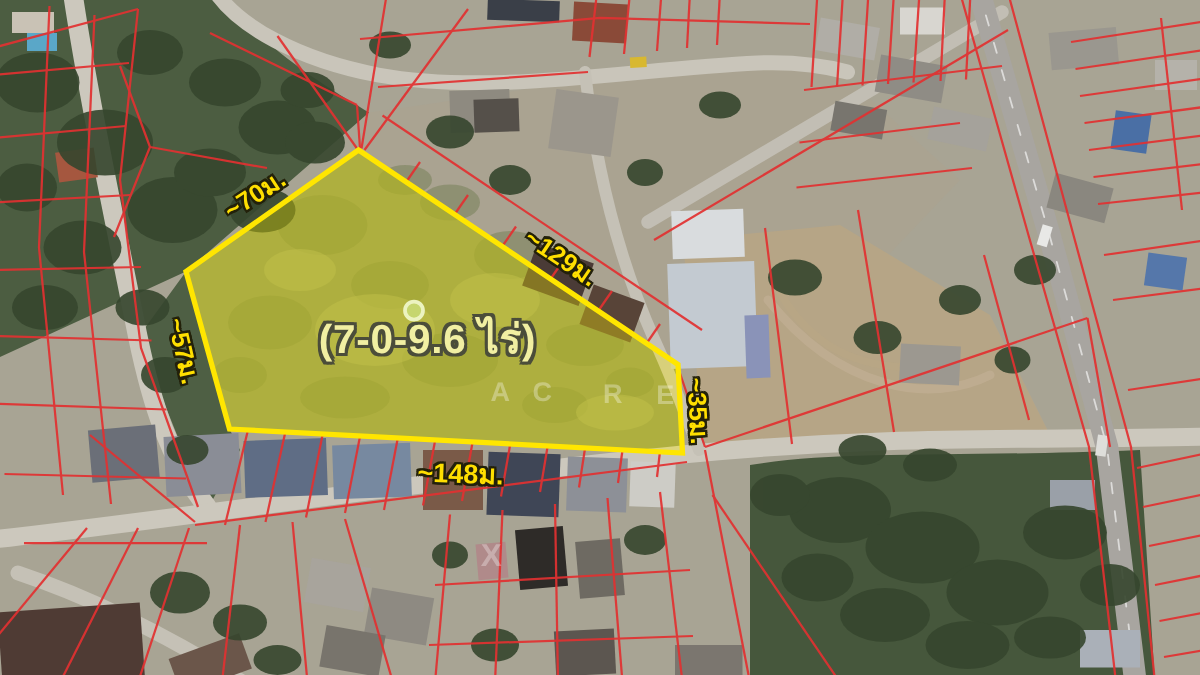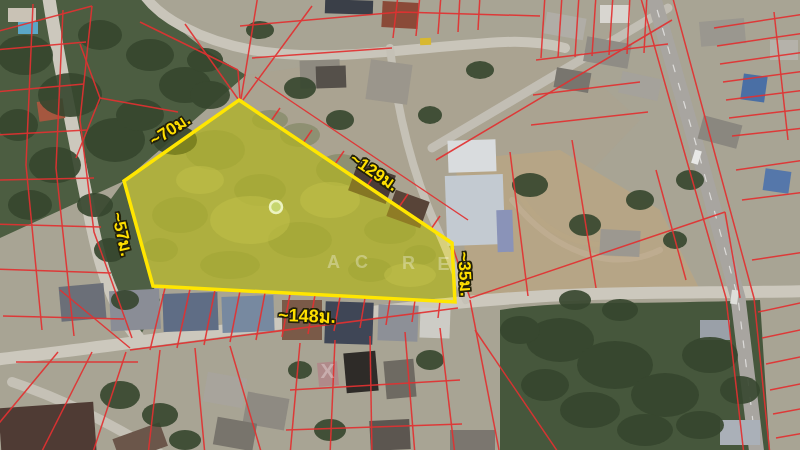--- a/index.html
+++ b/index.html
@@ -294,20 +294,21 @@
     <polygon points="239,100 452,243 455,302 153,286 124,181" fill="rgba(255,240,0,0.33)" stroke="#ffe600" stroke-width="3.5" stroke-linejoin="miter"></polygon>
     <circle cx="276" cy="207" r="6" fill="#c6d66e" stroke="#ecf3c0" stroke-width="2.5"></circle>
   </svg>
 
   <div class="overlay">
     <div class="mlabel l70">~70ม.</div>
     <div class="mlabel l129">~129ม.</div>
     <div class="mlabel l57">~57ม.</div>
     <div class="mlabel l148">~148ม.</div>
     <div class="mlabel l35">~35ม.</div>
+    <div class="area-label">(7-0-9.6 ไร่)</div>
     <span class="wm wm-a">A</span>
     <span class="wm wm-c">C</span>
     <span class="wm wm-r">R</span>
     <span class="wm wm-e">E</span>
     <span class="wm wm-x">X</span>
   </div>
 
 </div>
 
 </body></html>

